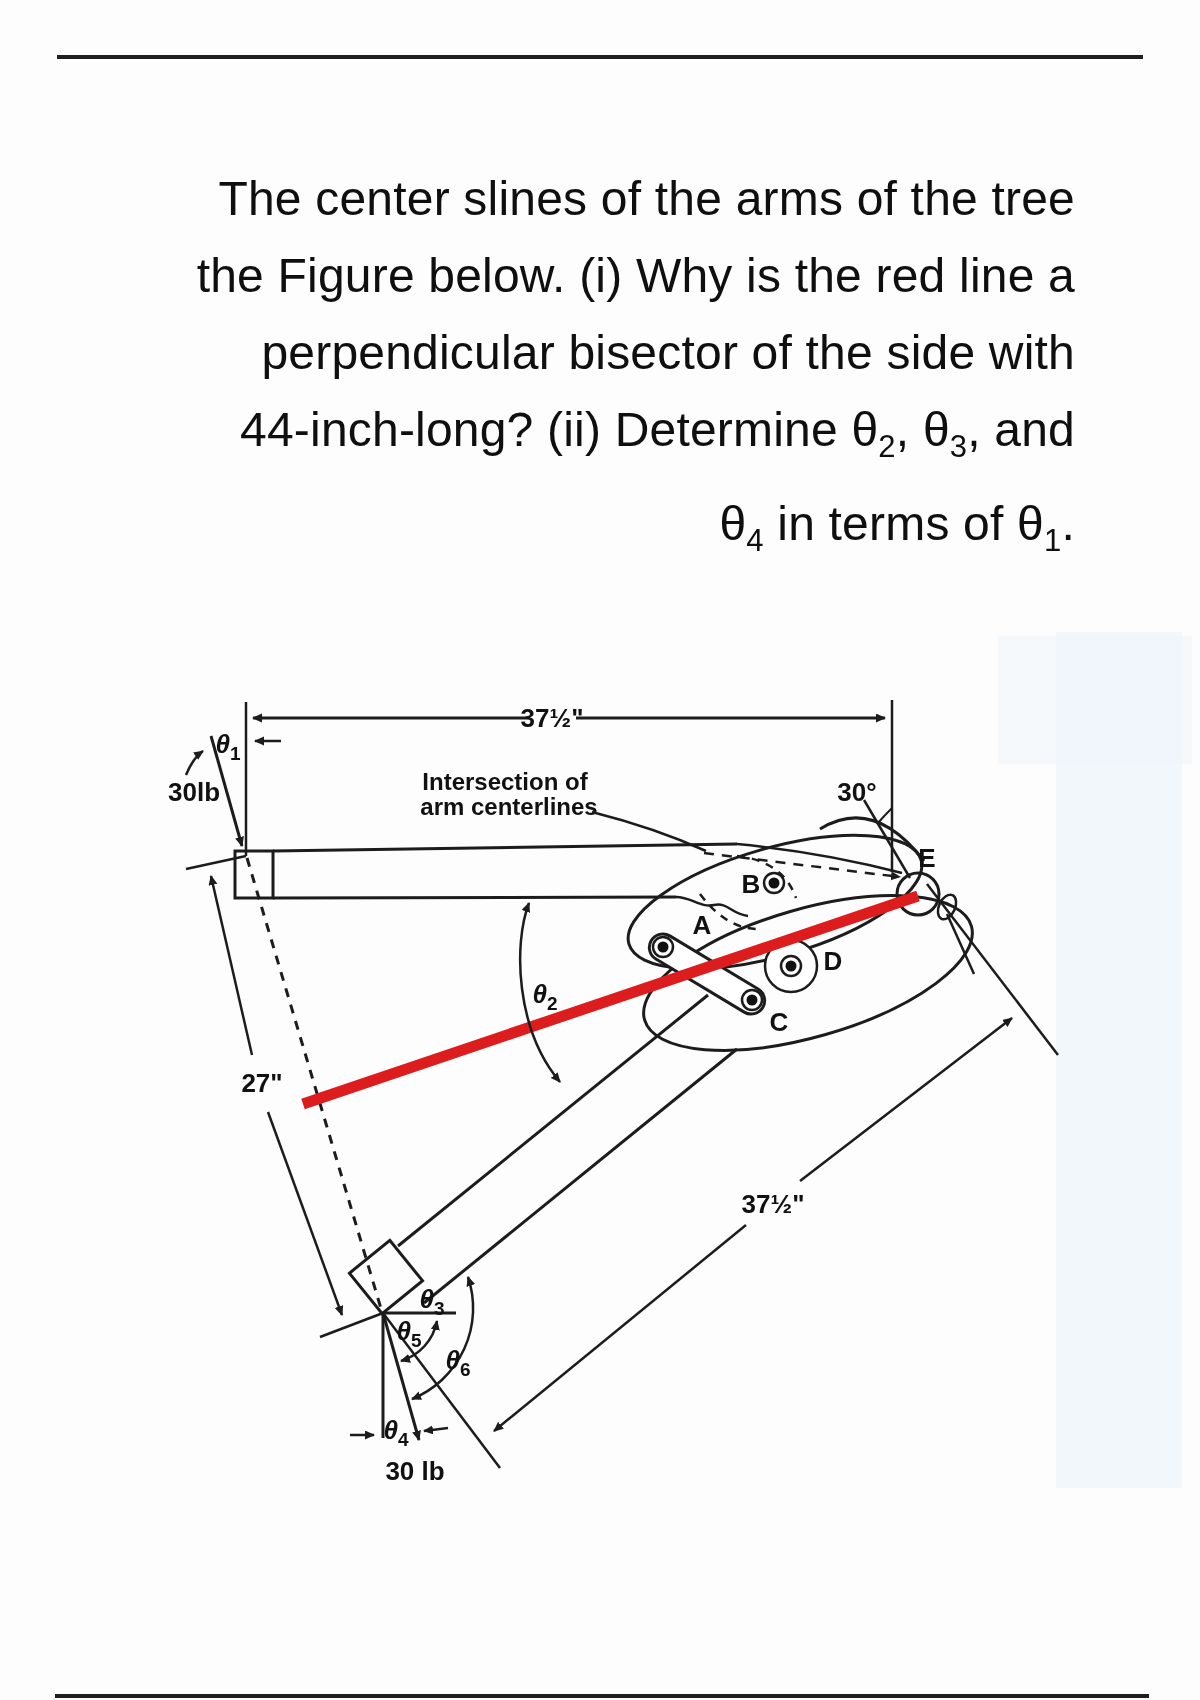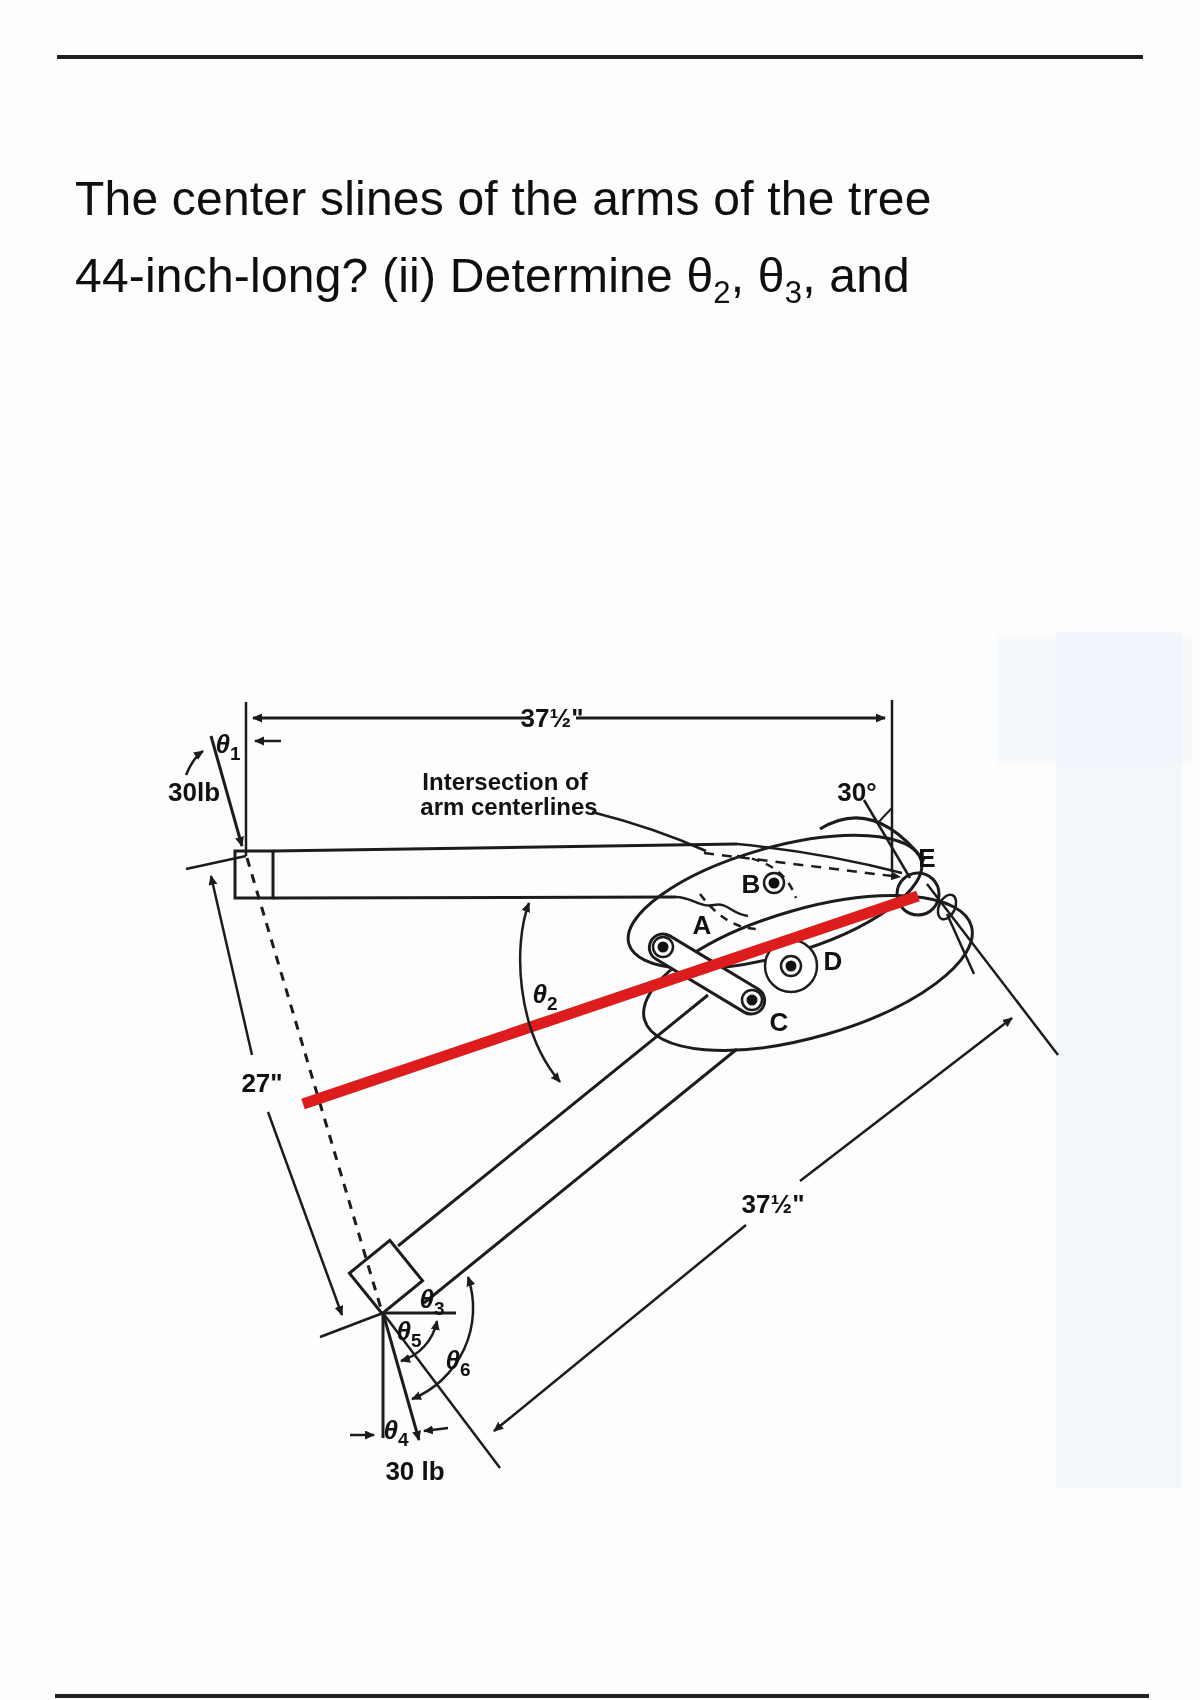--- a/index.html
+++ b/index.html
@@ -9,37 +9,41 @@
     font-family:"Liberation Sans",sans-serif;
     color:#101010;
   }
   .rule{position:absolute;background:#1f1f1f;height:4px;}
   .rule.top{left:57px;top:55px;width:1086px;}
   .rule.bottom{left:55px;top:1694px;width:1094px;}
   .problem{
     position:absolute;left:75px;top:160px;width:1000px;
     font-size:48px;line-height:77px;font-weight:400;color:#0f0f0f;
     letter-spacing:0.2px;
+    text-align:right;
   }
   .tsub{font-size:31px;vertical-align:-11px;font-weight:400;}
   svg text{fill:#111;font-family:"Liberation Sans",sans-serif;font-weight:bold;}
   .fig-label{font-size:26px;}
   .fig-label-sm{font-size:24px;}
   .fig-theta{font-size:26px;font-style:italic;}
   .figsub{font-size:19px;font-style:normal;}
   .stroke{stroke:#1c1c1c;fill:none;}
 </style>
 </head>
 <body>
 
 <div class="rule top"></div>
 
 <div class="problem">
     <div class="tline"><span>The center slines of the arms of the tree</span></div>
+    <div class="tline"><span>the Figure below. (i) Why is the red line a</span></div>
+    <div class="tline"><span>perpendicular bisector of the side with</span></div>
     <div class="tline"><span>44-inch-long? (ii) Determine </span><span>θ</span><span class="tsub">2</span><span>, </span><span>θ</span><span class="tsub">3</span><span>, and</span></div>
+    <div class="tline"><span>θ</span><span class="tsub">4</span><span> in terms of </span><span>θ</span><span class="tsub">1</span><span>.</span></div>
   </div>
 
 <svg width="1200" height="1700" viewBox="0 0 1200 1700" style="position:absolute;left:0;top:0;">
   <defs>
     <marker id="arr" markerWidth="12" markerHeight="10" refX="9" refY="4.5" orient="auto-start-reverse" markerUnits="userSpaceOnUse">
       <path d="M0,0 L10,4.5 L0,9 Z" fill="#1c1c1c"></path>
     </marker>
   </defs>
 
   <rect x="1056" y="632" width="126" height="856" fill="#eaf2f9" opacity="0.55"></rect>

